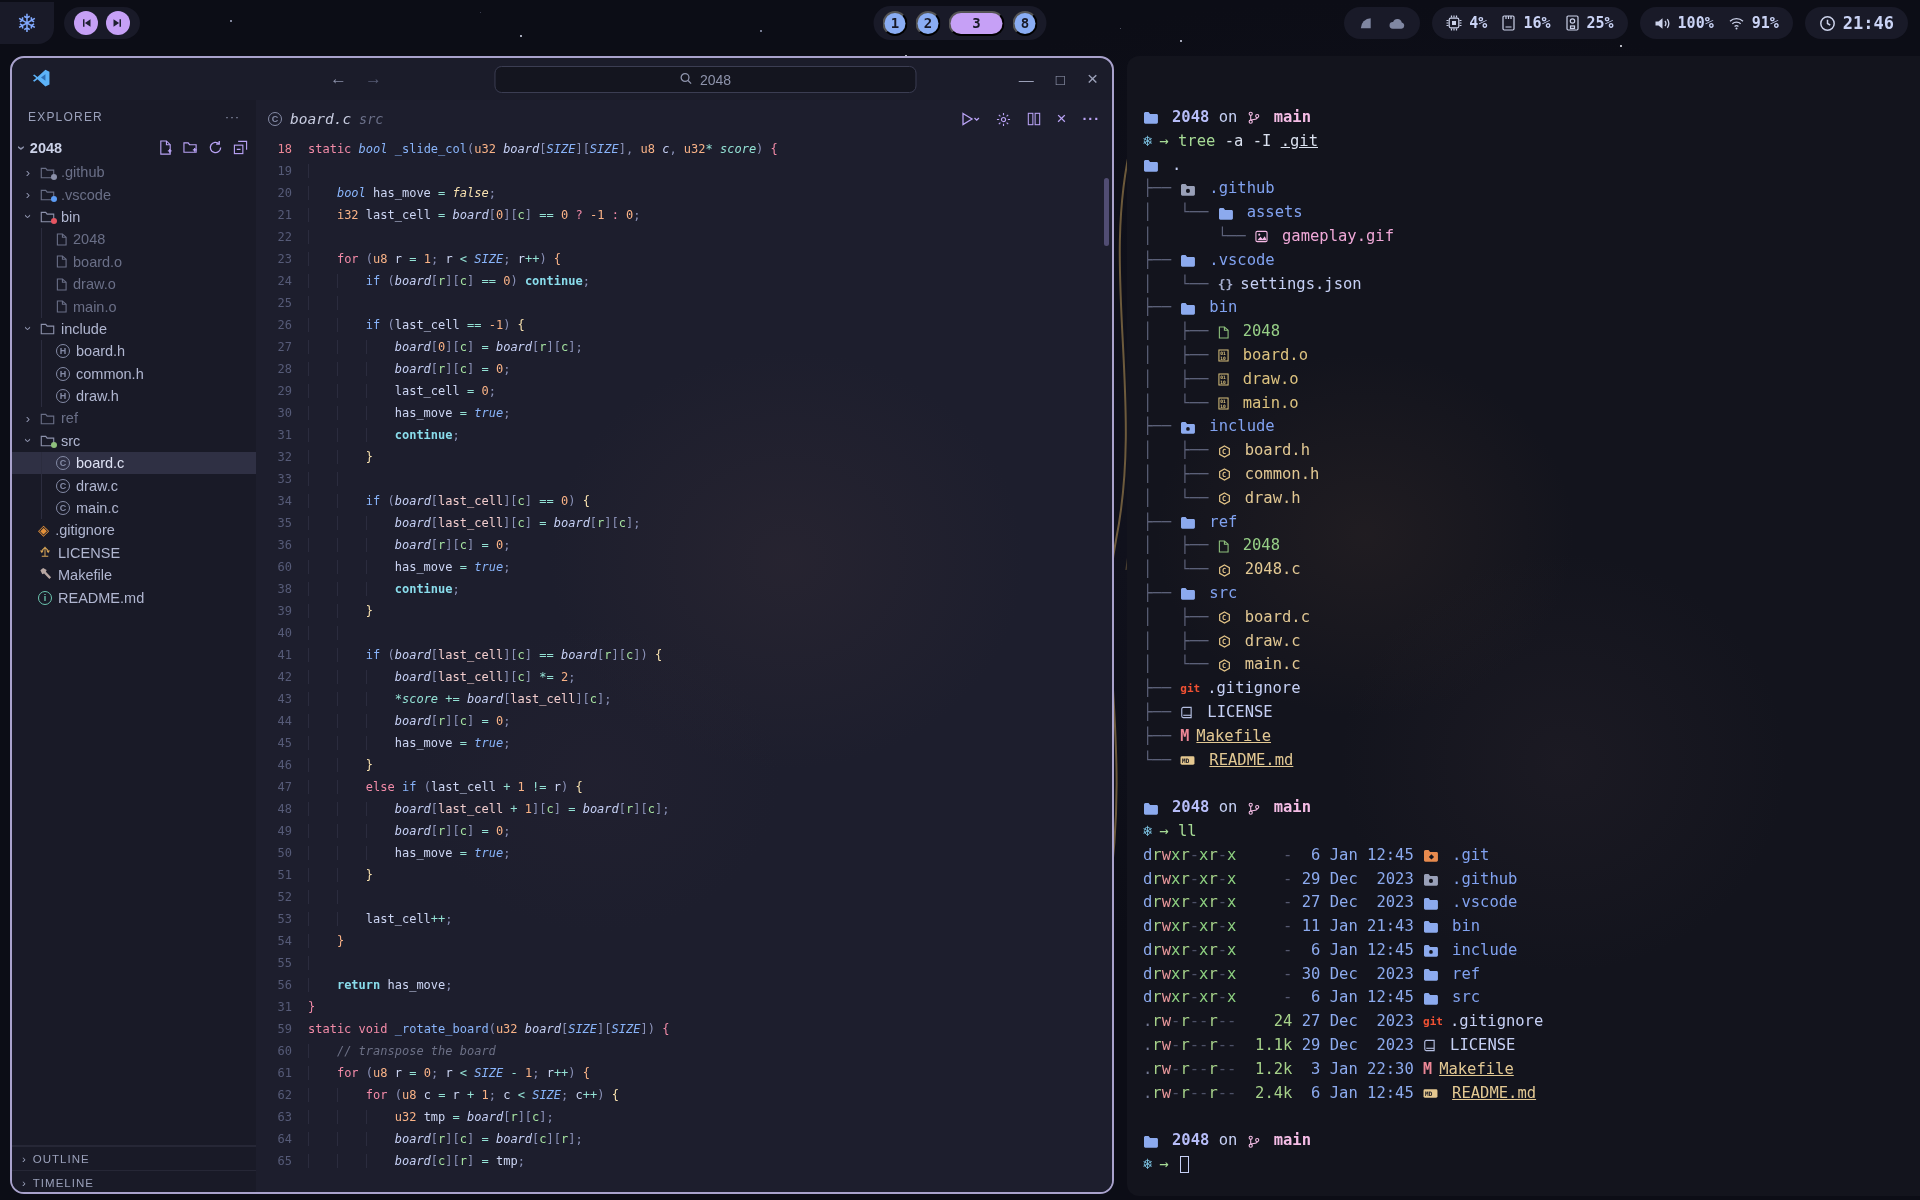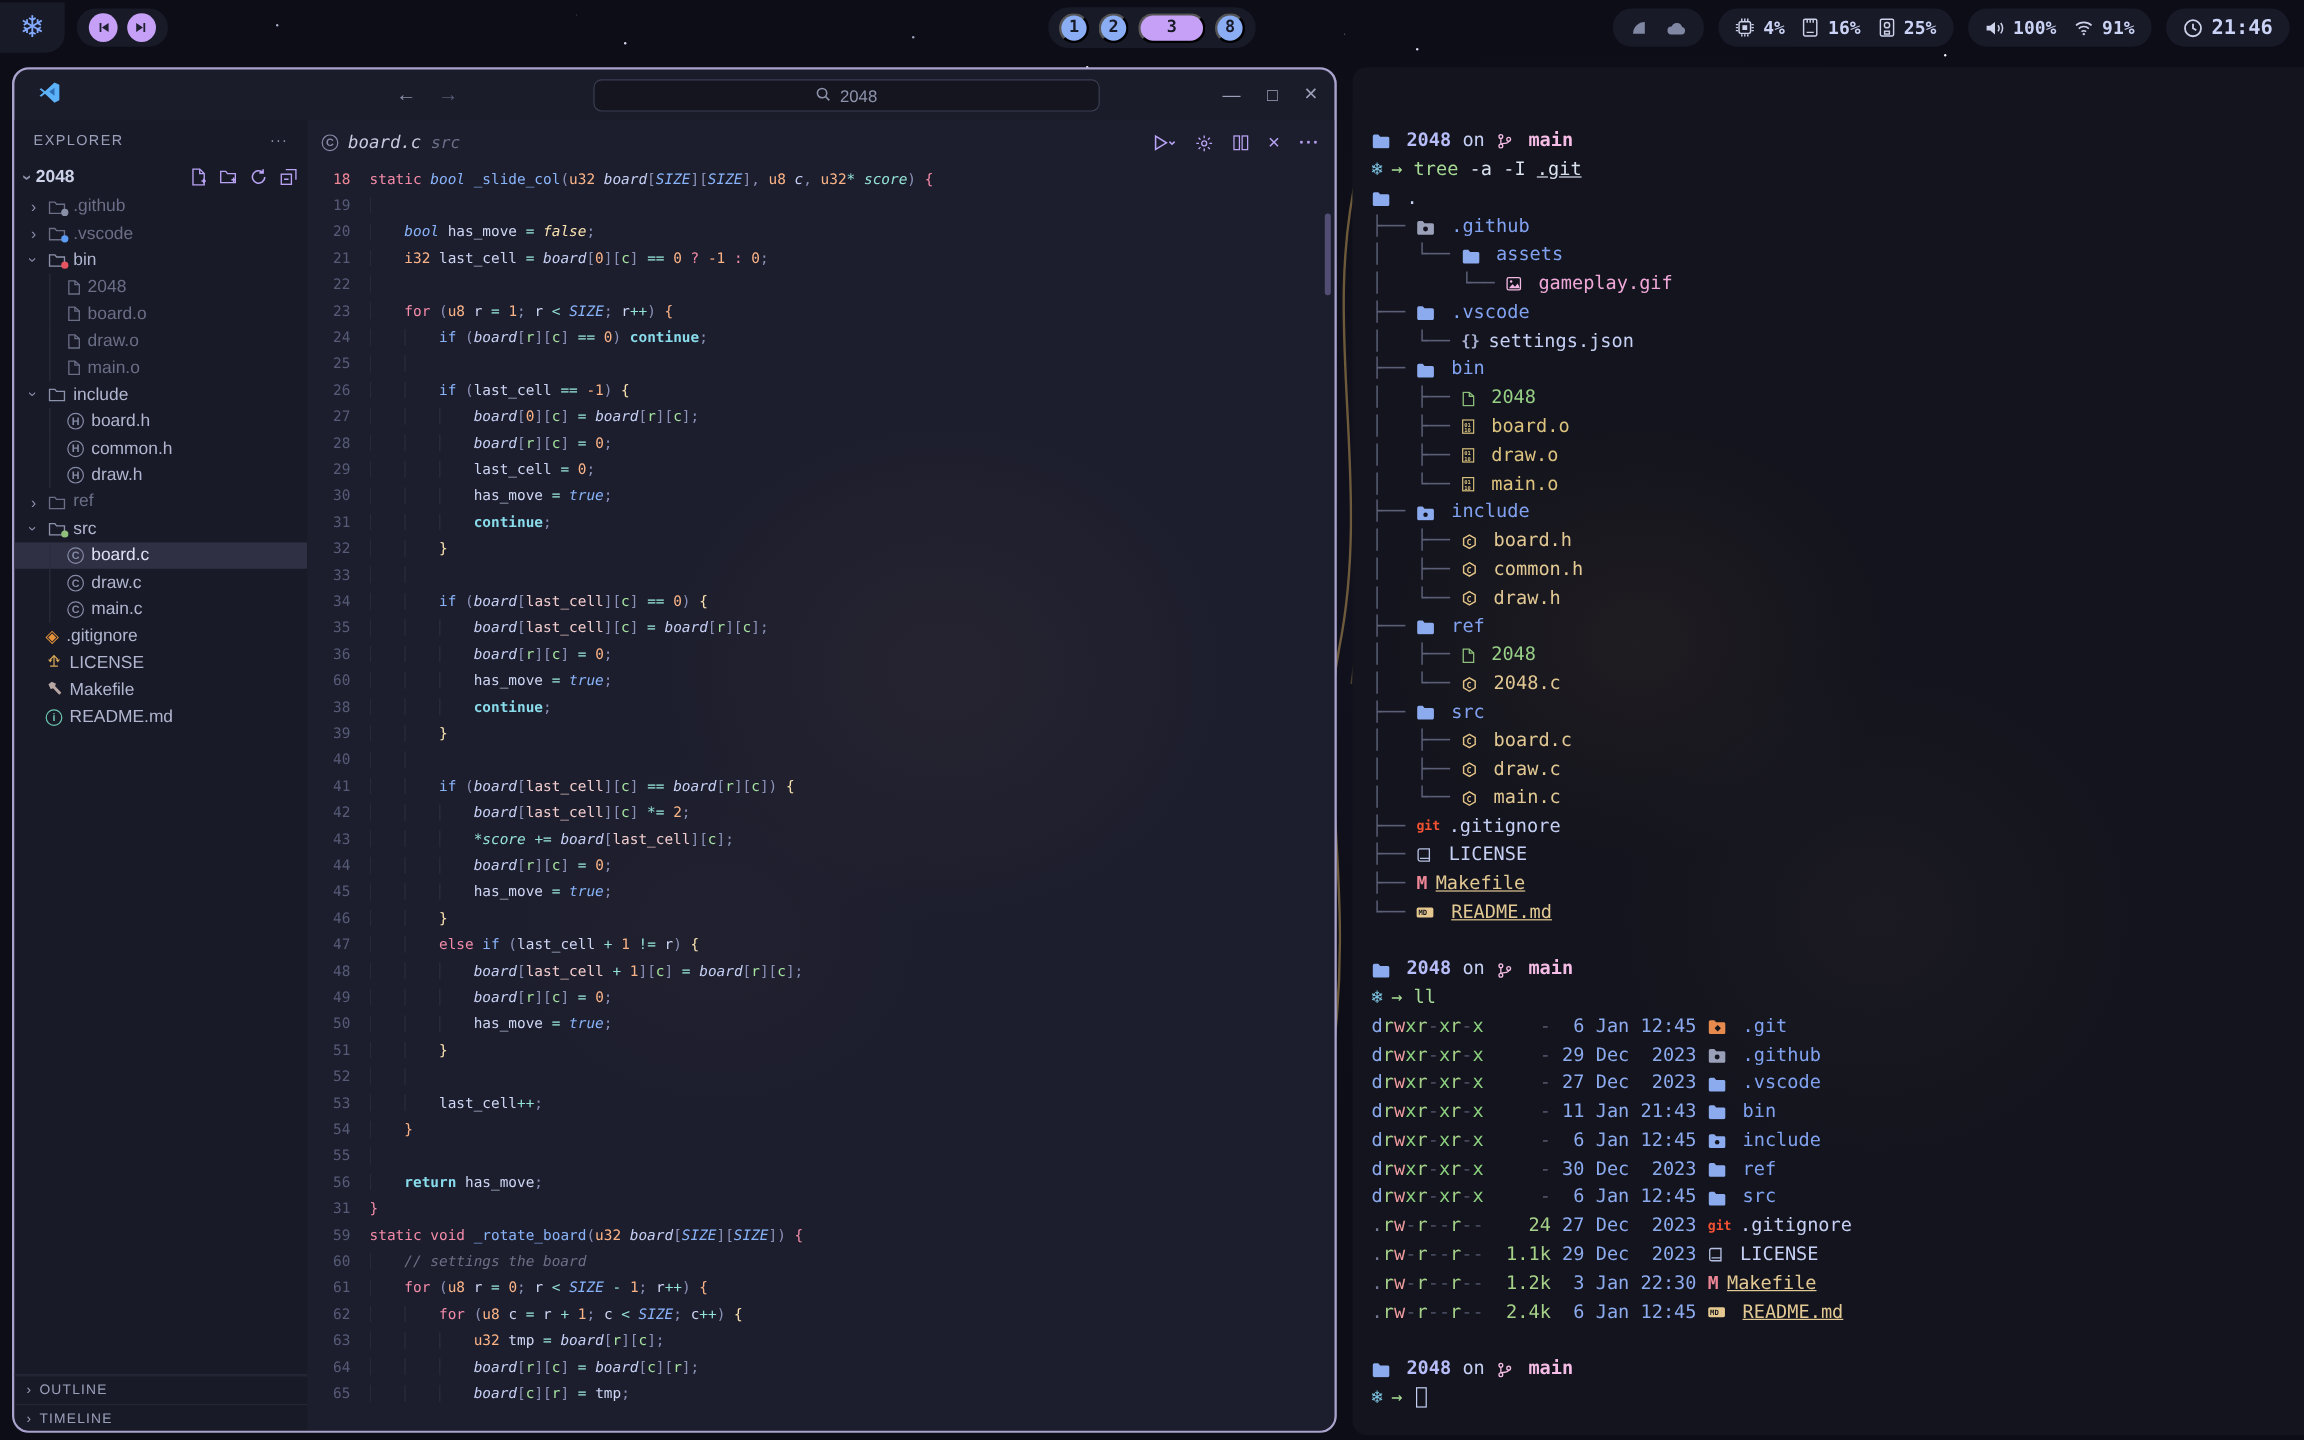--- a/index.html
+++ b/index.html
@@ -505,21 +505,21 @@
           <div class="cl"><span class="gut">49</span><span><span class="g">    </span><span class="g">    </span><span class="g">    </span><span class="vi">board</span><span class="pu">[</span><span class="ix">r</span><span class="pu">][</span><span class="ix">c</span><span class="pu">]</span><span class="pl"> </span><span class="op">=</span><span class="pl"> </span><span class="nu">0</span><span class="pu">;</span></span></div>
           <div class="cl"><span class="gut">50</span><span><span class="g">    </span><span class="g">    </span><span class="g">    </span><span class="id">has_move</span><span class="pl"> </span><span class="op">=</span><span class="pl"> </span><span class="tr">true</span><span class="pu">;</span></span></div>
           <div class="cl"><span class="gut">51</span><span><span class="g">    </span><span class="g">    </span><span class="b3">}</span></span></div>
           <div class="cl"><span class="gut">52</span><span><span class="g">    </span><span class="g">    </span></span></div>
           <div class="cl"><span class="gut">53</span><span><span class="g">    </span><span class="g">    </span><span class="id">last_cell</span><span class="op">++</span><span class="pu">;</span></span></div>
           <div class="cl"><span class="gut">54</span><span><span class="g">    </span><span class="b2">}</span></span></div>
           <div class="cl"><span class="gut">55</span><span><span class="g">    </span></span></div>
           <div class="cl"><span class="gut">56</span><span><span class="g">    </span><span class="fl">return</span><span class="pl"> </span><span class="id">has_move</span><span class="pu">;</span></span></div>
           <div class="cl"><span class="gut">31</span><span><span class="b1">}</span></span></div>
           <div class="cl"><span class="gut">59</span><span><span class="kw">static</span><span class="pl"> </span><span class="kw">void</span><span class="pl"> </span><span class="fn">_rotate_board</span><span class="pu">(</span><span class="t2">u32</span><span class="pl"> </span><span class="vi">board</span><span class="pu">[</span><span class="sz">SIZE</span><span class="pu">][</span><span class="sz">SIZE</span><span class="pu">]) </span><span class="b1">{</span></span></div>
-          <div class="cl"><span class="gut">60</span><span><span class="g">    </span><span class="cm">// settings the board</span></span></div>
+          <div class="cl"><span class="gut">60</span><span><span class="g">    </span><span class="cm">// transpose the board</span></span></div>
           <div class="cl"><span class="gut">61</span><span><span class="g">    </span><span class="kw">for</span><span class="pl"> </span><span class="pu">(</span><span class="t2">u8</span><span class="pl"> </span><span class="id">r</span><span class="pl"> </span><span class="op">=</span><span class="pl"> </span><span class="nu">0</span><span class="pu">;</span><span class="pl"> </span><span class="id">r</span><span class="pl"> </span><span class="op">&lt;</span><span class="pl"> </span><span class="sz">SIZE</span><span class="pl"> </span><span class="op">-</span><span class="pl"> </span><span class="nu">1</span><span class="pu">;</span><span class="pl"> </span><span class="id">r</span><span class="op">++</span><span class="pu">) </span><span class="b2">{</span></span></div>
           <div class="cl"><span class="gut">62</span><span><span class="g">    </span><span class="g">    </span><span class="kw">for</span><span class="pl"> </span><span class="pu">(</span><span class="t2">u8</span><span class="pl"> </span><span class="id">c</span><span class="pl"> </span><span class="op">=</span><span class="pl"> </span><span class="id">r</span><span class="pl"> </span><span class="op">+</span><span class="pl"> </span><span class="nu">1</span><span class="pu">;</span><span class="pl"> </span><span class="id">c</span><span class="pl"> </span><span class="op">&lt;</span><span class="pl"> </span><span class="sz">SIZE</span><span class="pu">;</span><span class="pl"> </span><span class="id">c</span><span class="op">++</span><span class="pu">) </span><span class="b3">{</span></span></div>
           <div class="cl"><span class="gut">63</span><span><span class="g">    </span><span class="g">    </span><span class="g">    </span><span class="t2">u32</span><span class="pl"> </span><span class="id">tmp</span><span class="pl"> </span><span class="op">=</span><span class="pl"> </span><span class="vi">board</span><span class="pu">[</span><span class="ix">r</span><span class="pu">][</span><span class="ix">c</span><span class="pu">];</span></span></div>
           <div class="cl"><span class="gut">64</span><span><span class="g">    </span><span class="g">    </span><span class="g">    </span><span class="vi">board</span><span class="pu">[</span><span class="ix">r</span><span class="pu">][</span><span class="ix">c</span><span class="pu">]</span><span class="pl"> </span><span class="op">=</span><span class="pl"> </span><span class="vi">board</span><span class="pu">[</span><span class="ix">c</span><span class="pu">][</span><span class="ix">r</span><span class="pu">];</span></span></div>
           <div class="cl"><span class="gut">65</span><span><span class="g">    </span><span class="g">    </span><span class="g">    </span><span class="vi">board</span><span class="pu">[</span><span class="ix">c</span><span class="pu">][</span><span class="ix">r</span><span class="pu">]</span><span class="pl"> </span><span class="op">=</span><span class="pl"> </span><span class="id">tmp</span><span class="pu">;</span></span></div>
         </div>
       <div class="scrollhandle"></div>
     </div>
   </div>
 </div>

